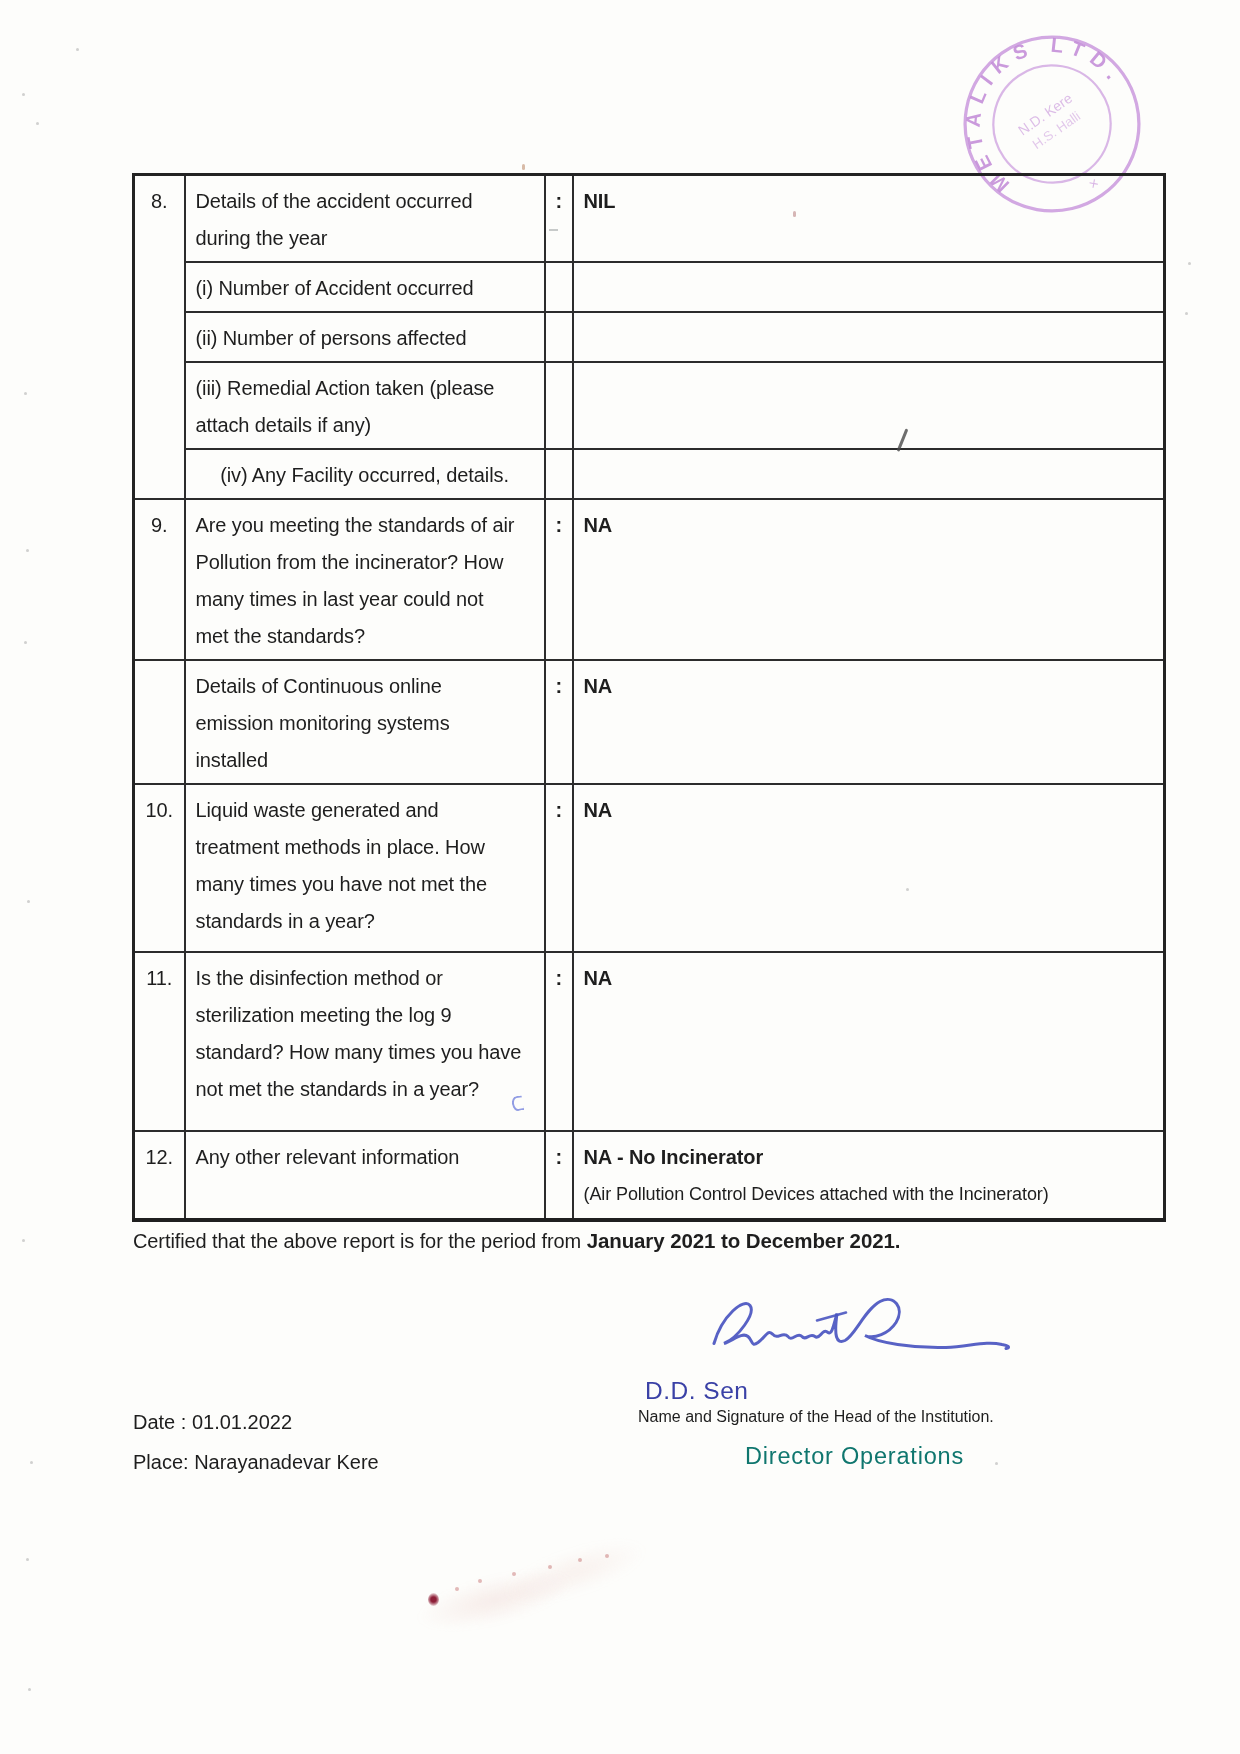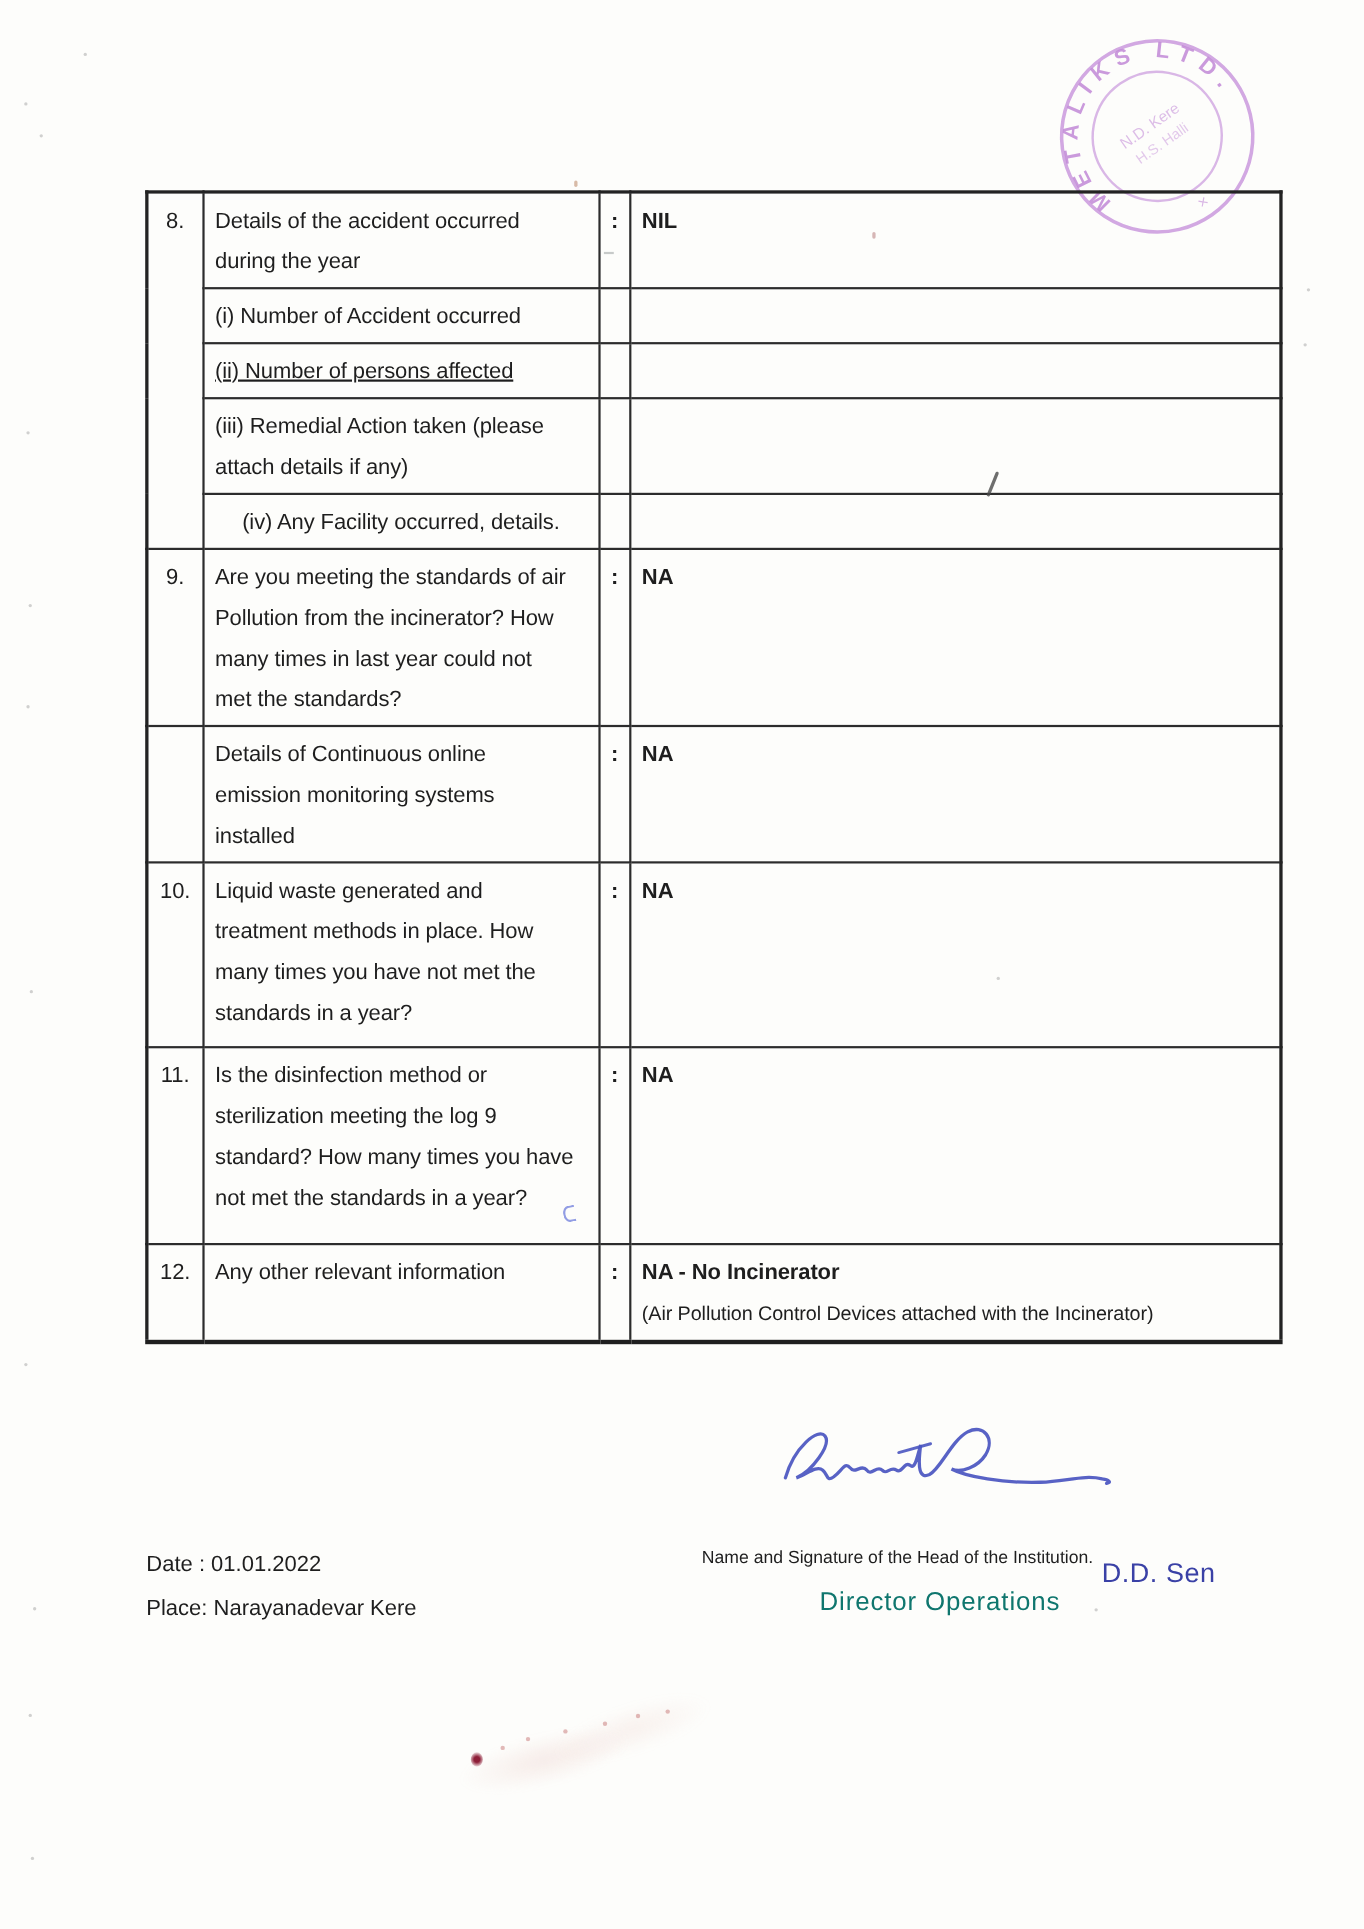--- a/index.html
+++ b/index.html
@@ -22,31 +22,31 @@
     box-sizing:border-box;
     letter-spacing:-0.1px;
   }
   #report-table tr:last-child td{border-bottom:4px solid #1f1f1f;}
   td.num{text-align:center;padding-left:2px;padding-right:2px;}
   td.q{white-space:pre-line;}
   td.c{text-align:center;padding-left:0;padding-right:0;font-weight:700;}
   td.a{font-weight:700;}
   td.a.mid{vertical-align:middle;}
   td.a.top{padding-top:14px;}
-  .r1 td{height:83px;} .r2 td{height:45px;border-radius:10px;} .r3 td{height:41px;text-decoration:underline;}
+  .r1 td{height:83px;} .r2 td{height:45px;border-radius:10px;} .r3 td{height:41px;}
   .r4 td{height:80px;} .r5 td{height:40px;text-align:center;} .r6 td{height:161px;}
   .r7 td{height:112px;} .r8 td{height:168px;} .r9 td{height:179px;}
   .r10 td{height:89px;}
   .ans-note{display:block;font-weight:400;font-size:18px;}
   
   .abs{position:absolute;}
   #certified-line{left:133px;top:1229px;font-size:20px;letter-spacing:-0.1px;}
   #certified-line b{font-size:20.5px;}
-  #signatory-name{left:645px;top:1377px;width:460px;text-align:right;
-    font-size:24.5px;color:#3a41a6;letter-spacing:0.5px;filter:blur(0.3px);margin-top:40px;}
+  #signatory-name{left:645px;top:1377px;width:460px;text-align:left;
+    font-size:24.5px;color:#3a41a6;letter-spacing:0.5px;filter:blur(0.3px);}
   #signatory-caption{left:638px;top:1408px;font-size:16px;}
   #date-line{left:133px;top:1411px;font-size:20px;}
   #signatory-title{left:745px;top:1443px;font-size:23.5px;color:#0f766e;
     letter-spacing:0.8px;filter:blur(0.35px);}
   #place-line{left:133px;top:1451px;font-size:20px;}
   
   #stamp{left:956px;top:28px;width:192px;height:192px;filter:blur(0.5px);opacity:0.92;}
   
   #signature{left:698px;top:1286px;width:320px;height:78px;}
   
@@ -170,20 +170,21 @@
       <td class="q">Any other relevant information</td>
       <td class="c">:</td>
       <td class="a">
         <span>NA  -  No Incinerator</span>
         <span class="ans-note">(Air Pollution Control Devices attached with the Incinerator)</span>
       </td>
     </tr>
   </tbody>
     </table>
 
+  <div id="certified-line" class="abs"><span>Certified that the above report is for the period from </span><b> January 2021 to December 2021.</b></div>
 
   <svg id="signature" class="abs" viewBox="0 0 320 75">
     <path d="M16,56 C24,28 46,10 52,18 C58,26 40,50 26,56 C34,54 44,44 50,49
              C55,53 53,60 60,55 C68,49 70,41 75,47 C79,53 85,43 90,49
              C94,55 99,44 104,49 C108,54 111,45 117,49 C122,53 124,40 130,45
              C134,48 136,36 139,26 C136,48 138,57 147,53 C157,48 167,22 182,14
              C196,7 207,20 198,35 C191,46 176,52 167,48 C180,55 214,61 248,60
              C272,59 288,53 304,57 C310,58 313,60 308,61" fill="none" stroke="#4a55c0" stroke-width="3" stroke-linecap="round" opacity="0.92"></path>
     <path d="M119,33 L148,25" fill="none" stroke="#4a55c0" stroke-width="2.6" stroke-linecap="round" opacity="0.9"></path>
   </svg>

